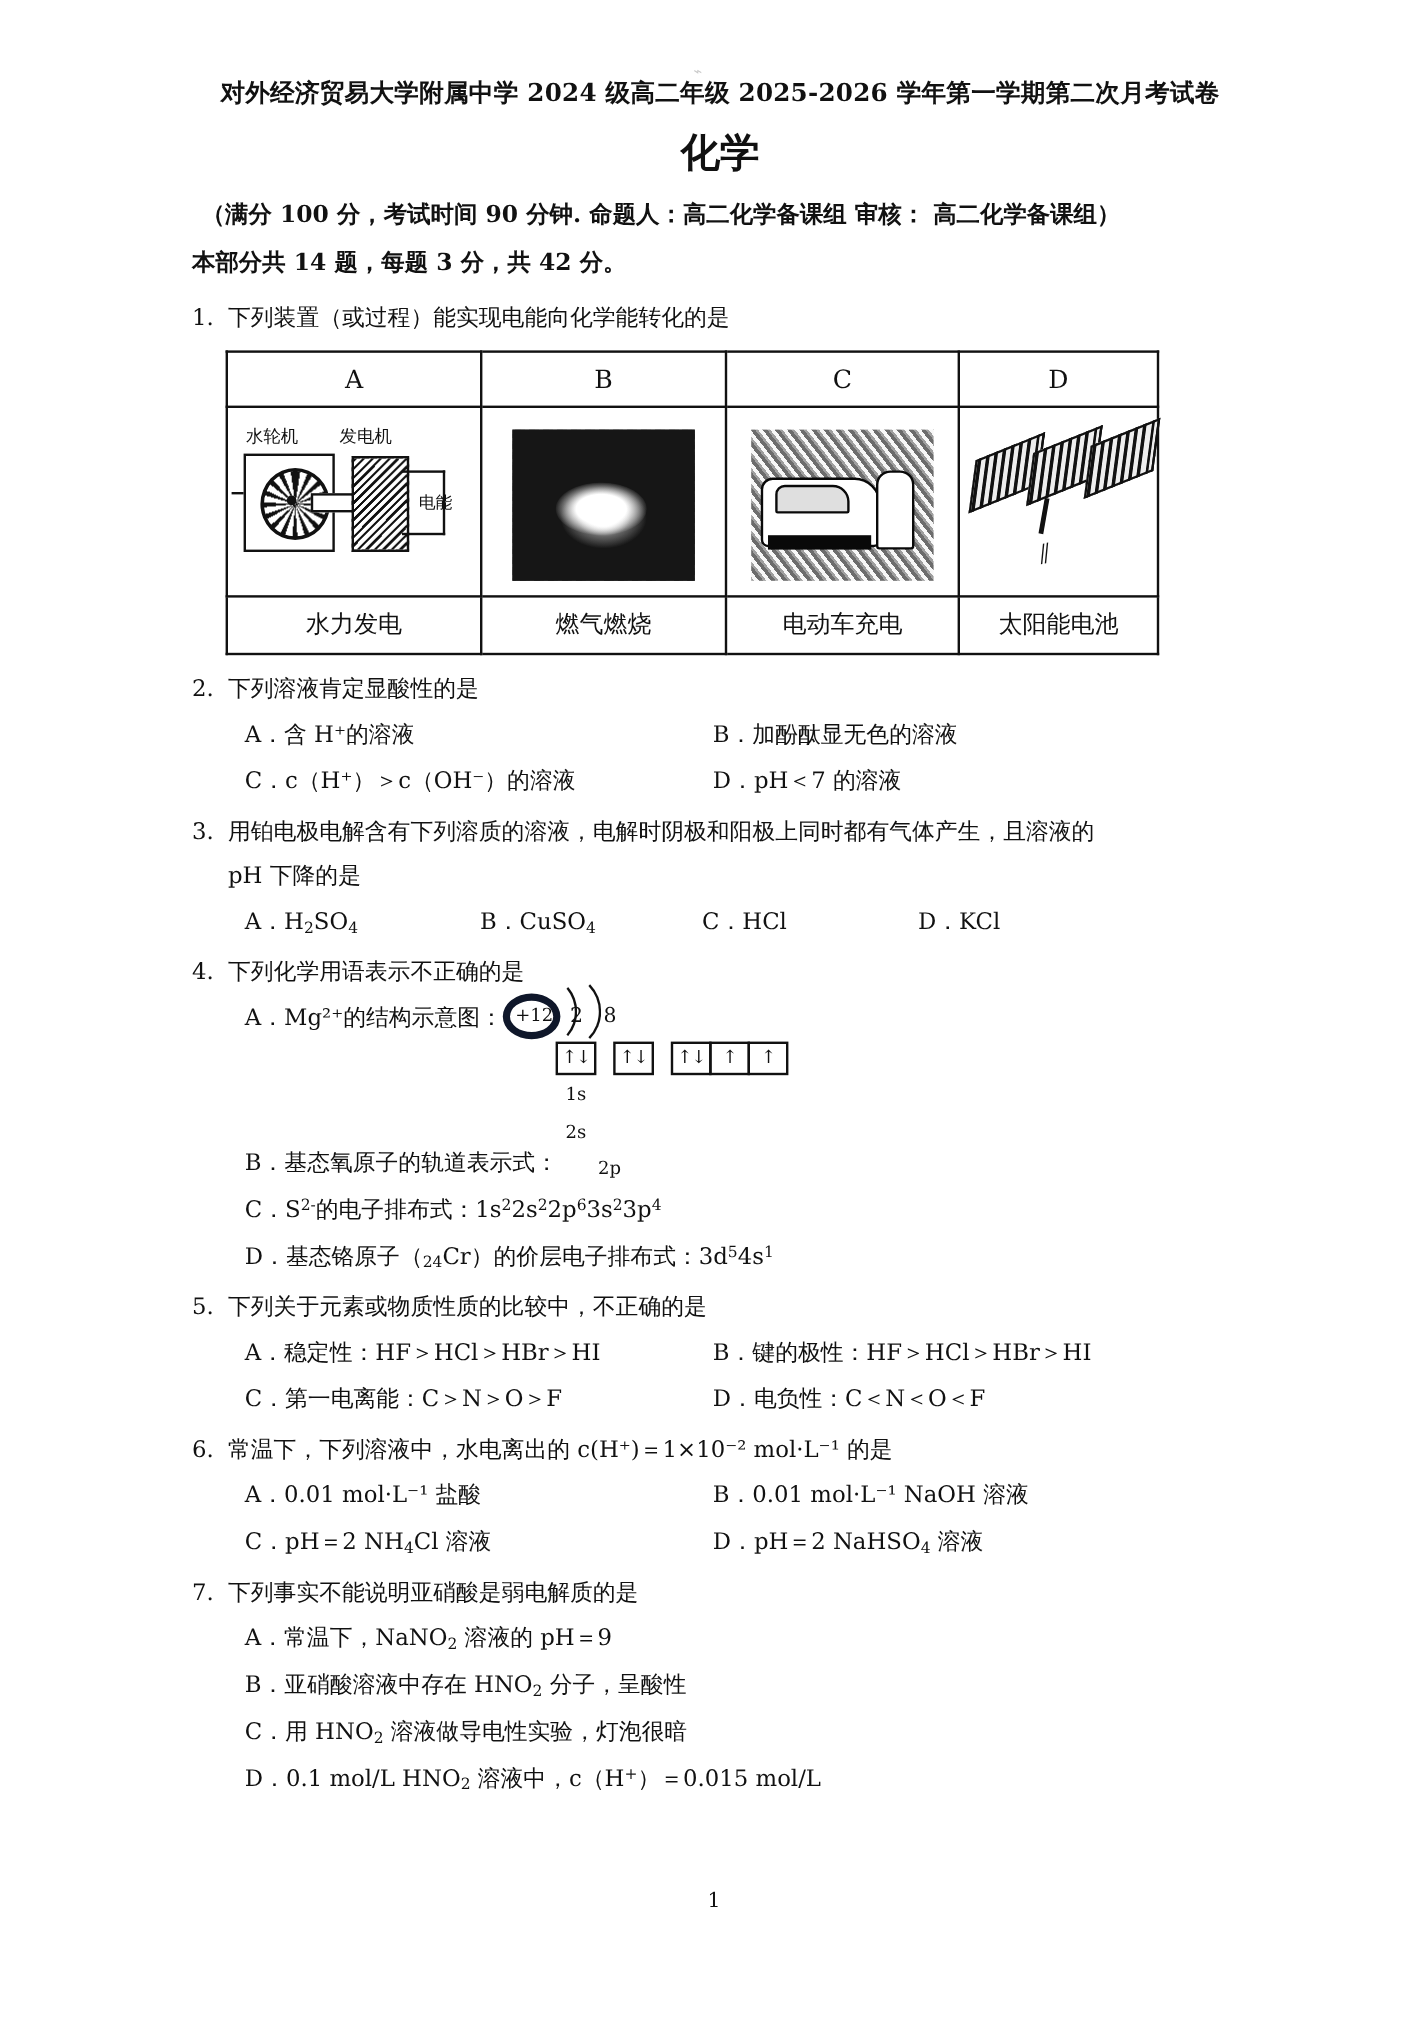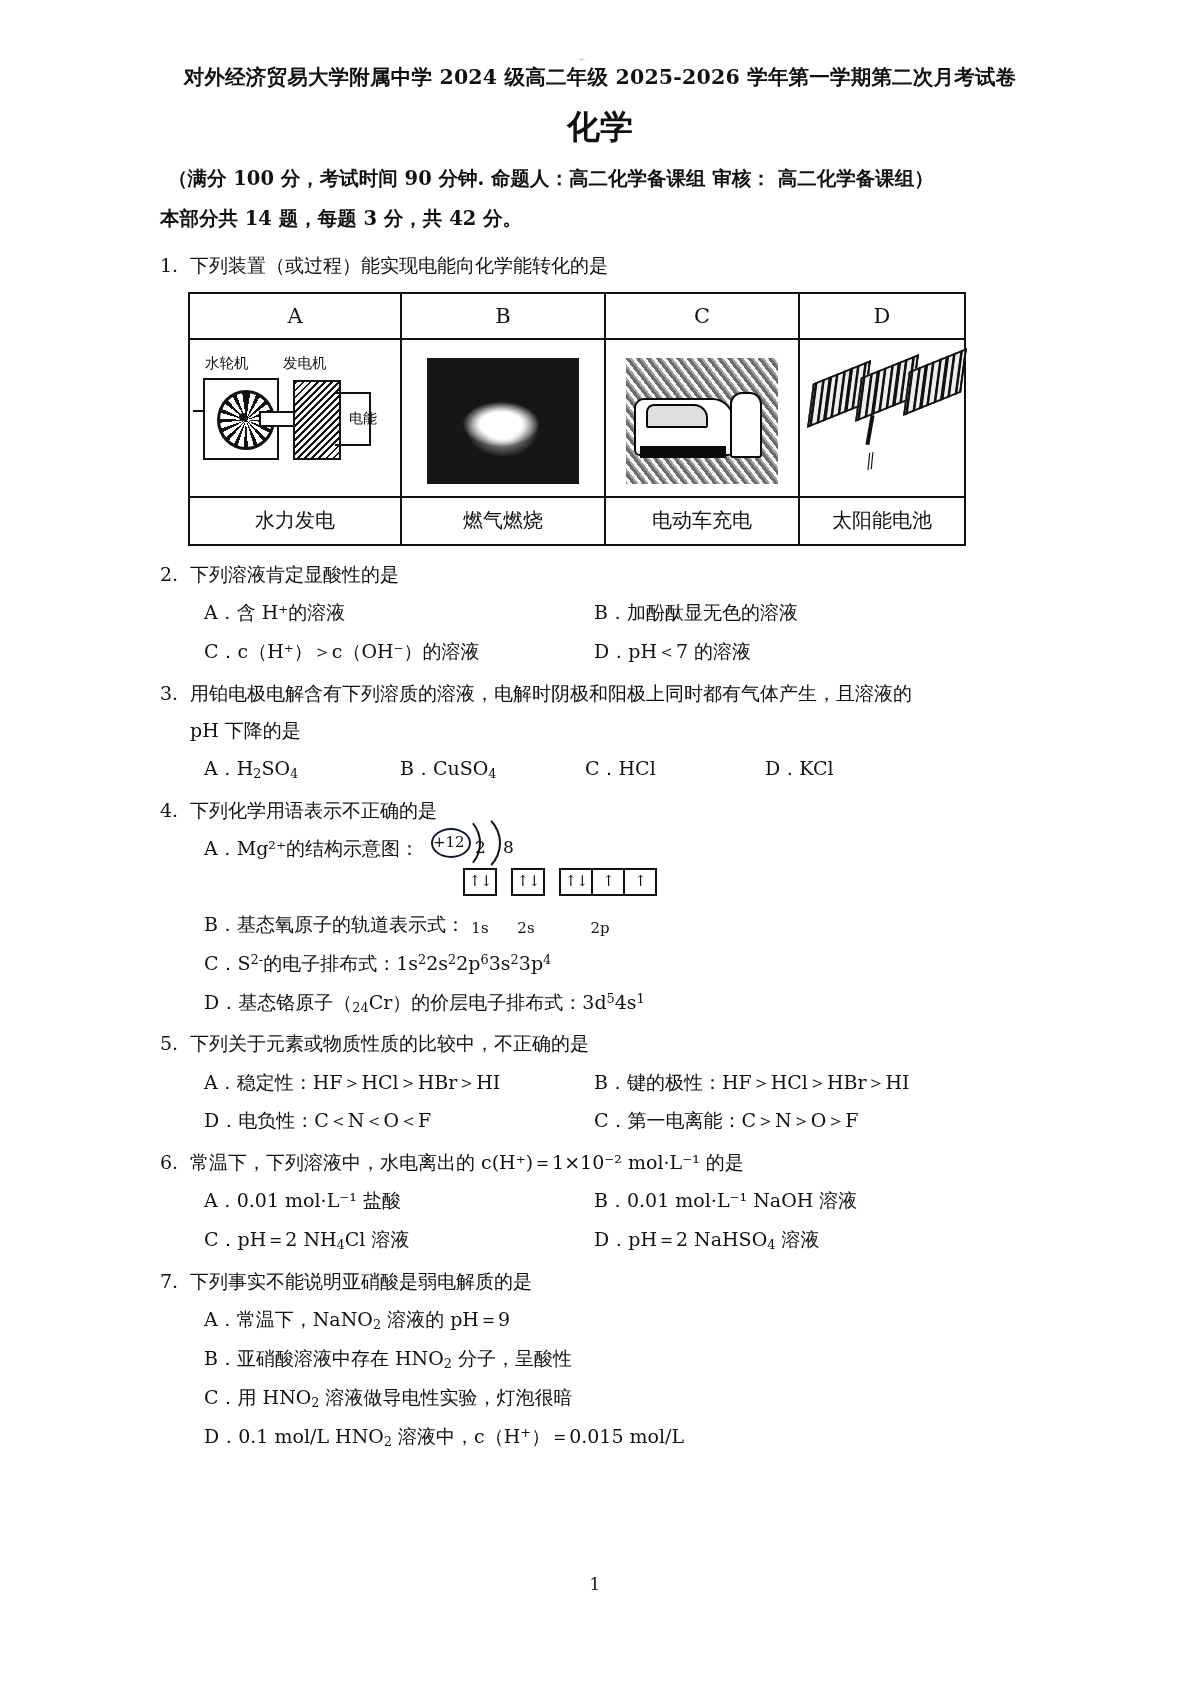--- a/index.html
+++ b/index.html
@@ -274,27 +274,27 @@
   
   .atom-diagram {
     display: inline-block;
     position: relative;
     width: 118px;
     height: 26px;
     vertical-align: -6px;
   }
   .atom-nucleus {
     position: absolute;
-    left: 12px; top: -1px;
+    left: 0; top: -1px;
     width: 36px; height: 26px;
-    border: 2px solid #0f172a;
+    border: 6px solid #0f172a;
     border-radius: 50%;
     font-size: 15px;
     line-height: 24px;
-    text-align: left;
+    text-align: right;
   }
   .shell-arc {
     position: absolute;
     border: 2px solid #111;
     border-radius: 50%;
     border-top-color: transparent;
     border-bottom-color: transparent;
     border-left-color: transparent;
   }
   .shell-1 { left: 14px; top: -14px; width: 44px; height: 52px; }
@@ -320,23 +320,23 @@
     border: 2px solid #111;
     margin-left: -2px;
     position: relative;
     font-size: 15px;
     line-height: 22px;
     text-align: center;
     letter-spacing: -1px;
   }
   .orb-labels {
     display: flex;
-    gap: 16px;
     font-size: 15px;
-    margin-top: 17px;
+    margin-top: 1px;
+    flex-direction: column;
   }
   .orb-lab-1s { width: 30px; text-align: center; }
   .orb-lab-2s { width: 30px; text-align: center; }
   .orb-lab-2p { width: 86px; text-align: center; }
 
   
   .page-number {
     position: absolute;
     left: 0; right: 0;
     bottom: 88px;
@@ -509,22 +509,22 @@
       <div class="q-stem">
         <span class="q-num">5.</span>
         <span>下列关于元素或物质性质的比较中，不正确的是</span>
       </div>
       <div class="options opt-2col">
         <div class="opt-row">
           <span class="opt">A．稳定性：HF＞HCl＞HBr＞HI</span>
           <span class="opt">B．键的极性：HF＞HCl＞HBr＞HI</span>
         </div>
         <div class="opt-row">
+          <span class="opt">C．第一电离能：C＞N＞O＞F</span>
           <span class="opt">D．电负性：C＜N＜O＜F</span>
-          <span class="opt">C．第一电离能：C＞N＞O＞F</span>
         </div>
       </div>
     </div>
 
     <div class="question">
       <div class="q-stem">
         <span class="q-num">6.</span>
         <span>常温下，下列溶液中，水电离出的 c(H⁺)＝1×10⁻² mol·L⁻¹ 的是</span>
       </div>
       <div class="options opt-2col">

